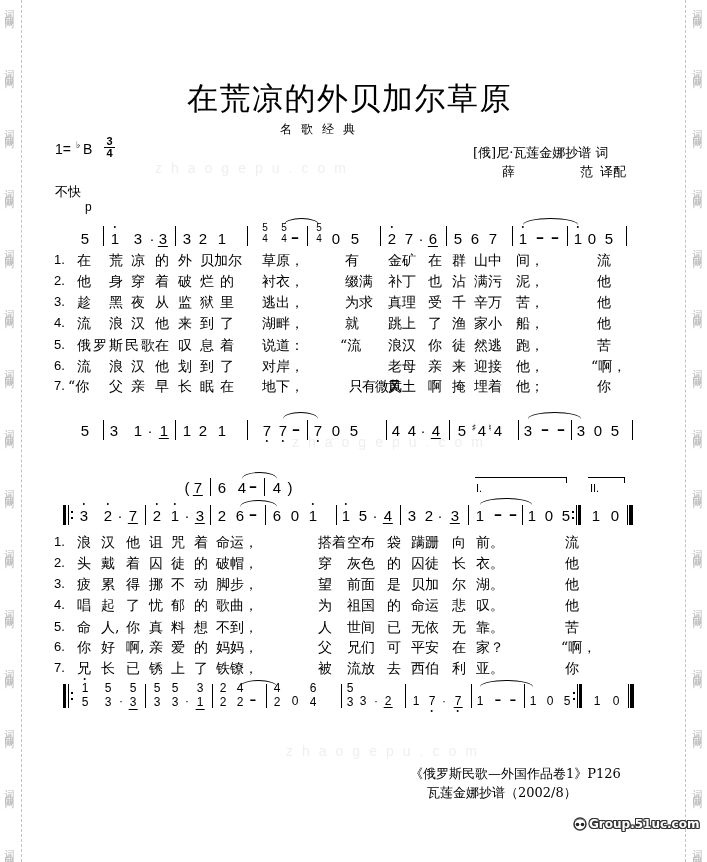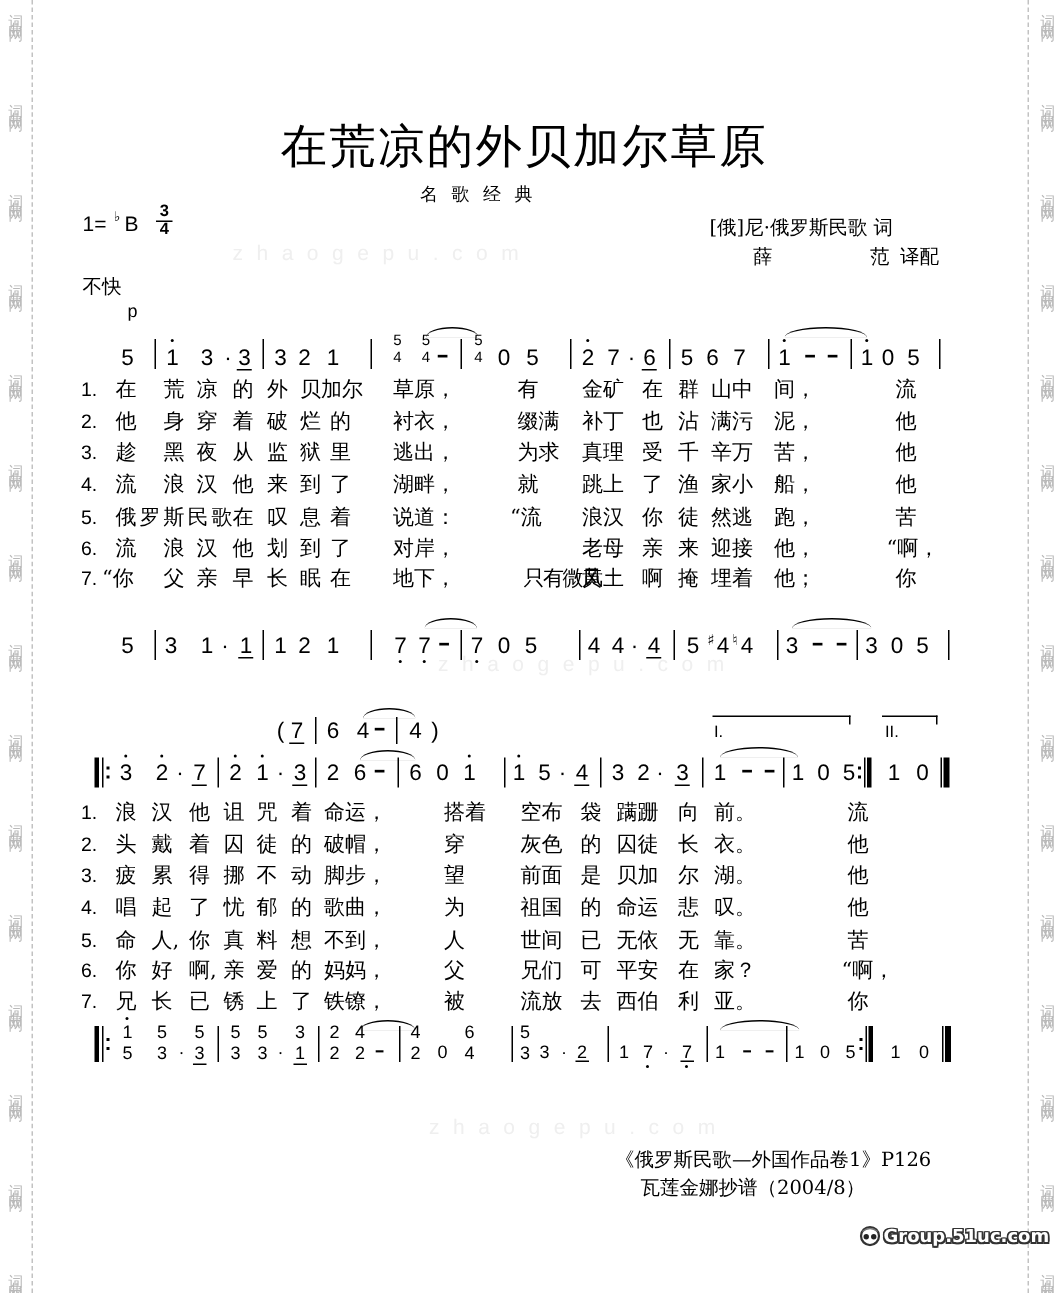--- a/index.html
+++ b/index.html
@@ -45,21 +45,21 @@
 .fin::before{left:0;width:1px}.fin::after{left:2px;width:4px}
 .cl{position:absolute;top:calc(50% - 4px);width:2px;height:2px;background:#000;box-shadow:0 6px 0 #000}
 .rps .cl{left:8px}.rpe .cl{left:0}
 .tie{position:absolute;height:7px;border-top:1px solid #000;border-radius:50% 50% 0 0/100% 100% 0 0}
 .volta{position:absolute;top:477px;height:6px;border-top:1px solid #000;border-right:1px solid #000}
 .vl{font:11px/11px "Liberation Sans",sans-serif}
 .lr{position:absolute;left:0;width:707px;height:14px}
 .ly{position:absolute;top:0;font:14px/14px "DejaVu Serif",serif;white-space:nowrap}
 .vn{font:13px/14px "Liberation Sans",sans-serif}
 .c0{left:54px}.c1{left:77px}.c2{left:109px}.c3{left:131px}.c4{left:155px}.c5{left:178px}.c6{left:200px}.c7{left:220px}.c8{left:262px}.c9{left:345px}.c10{left:388px}.c11{left:428px}.c12{left:452px}.c13{left:474px}.c14{left:516px}.c15{left:597px}
-.d0{left:54px}.d1{left:77px}.d2{left:101px}.d3{left:126px}.d4{left:149px}.d5{left:171px}.d6{left:194px}.d7{left:216px}.d8{left:296px}.d9{left:347px}.d10{left:387px}.d11{left:411px}.d12{left:452px}.d13{left:476px}.d14{left:565px}
+.d0{left:54px}.d1{left:77px}.d2{left:101px}.d3{left:126px}.d4{left:149px}.d5{left:171px}.d6{left:194px}.d7{left:216px}.d8{left:318px}.d9{left:347px}.d10{left:387px}.d11{left:411px}.d12{left:452px}.d13{left:476px}.d14{left:565px}
 .ft{font:13px/13px "DejaVu Serif",serif}
 .logo{font:bold 12px/12px "DejaVu Sans",sans-serif;color:#fff;text-shadow:1px 0 #333,-1px 0 #333,0 1px #333,0 -1px #333,1px 1px #333,-1px -1px #333,1px -1px #333,-1px 1px #333}
 </style>
 </head>
 <body>
 
 <i class="dl" style="left:21px"></i>
 <i class="dl" style="left:685px"></i>
 <div>
 <span class="mg" style="left:4px;top:1px">词曲网</span>
@@ -106,21 +106,21 @@
 <div>
 <span class="a ks" style="left:55px;top:142px">1=</span>
 <span class="a flat" style="left:76px;top:141px">♭</span>
 <span class="a ks" style="left:83px;top:142px">B</span>
 </div>
 <div>
 <span class="a frac" style="left:104px;top:136px">3</span>
 <i class="fline" style="left:104px;top:147px"></i>
 <span class="a frac" style="left:104px;top:148px">4</span>
 </div>
-<span class="a cr" style="left:473px;top:146px">[俄]尼·俄罗斯民歌 词</span>
+<span class="a cr" style="left:473px;top:146px">[俄]尼·瓦莲金娜抄谱 词</span>
 <span class="a cr" style="left:502px;top:165px">薛</span>
 <span class="a cr" style="left:580px;top:165px">范</span>
 <span class="a cr" style="left:600px;top:165px">译配</span>
 <span class="a tempo" style="left:55px;top:185px">不快</span>
 <span class="a dyn" style="left:85px;top:201px">p</span>
 </div>
 
 <div class="ln L1" style="top:231px" aria-label="5 | 1̇ 3·3̲ | 3 2 1 | 5/4 5/4 - | 5/4 0 5 | 2̇ 7·6̲ | 5 6 7 | 1̇ - - | 1̇ 0 5 |">
 <span class="n" style="left:85px">5</span>
 <i class="br" style="left:103px"></i>
@@ -609,21 +609,21 @@
     </span>
 <span class="n" style="left:597px">1</span>
 <span class="n" style="left:616px">0</span>
 <span class="rx fin" style="left:628px"></span>
 <i class="tie" style="left:240px;width:37px;top:-15px"></i>
 <i class="tie" style="left:480px;width:53px;top:-15px"></i>
 </div>
 
 <div>
 <span class="a ft" style="left:410px;top:767px">《俄罗斯民歌—外国作品卷1》P126</span>
-<span class="a ft" style="left:427px;top:786px">瓦莲金娜抄谱（2004/8）</span>
+<span class="a ft" style="left:427px;top:786px">瓦莲金娜抄谱（2002/8）</span>
 <span class="a" style="left:573px;top:817px;width:14px;height:14px">
 <svg width="14" height="14" viewBox="0 0 14 14">
         <circle cx="7" cy="7" r="6" fill="#fff" stroke="#333" stroke-width="1.5"></circle>
         <circle cx="4.5" cy="7.5" r="1.8" fill="#222"></circle>
         <circle cx="9.5" cy="7.5" r="1.8" fill="#222"></circle>
         <path d="M2 4 Q7 0 12 4" stroke="#777" stroke-width="1" fill="none"></path>
       </svg>
 </span>
 <span class="a logo" style="left:589px;top:818px">Group.51uc.com</span>
 </div>

